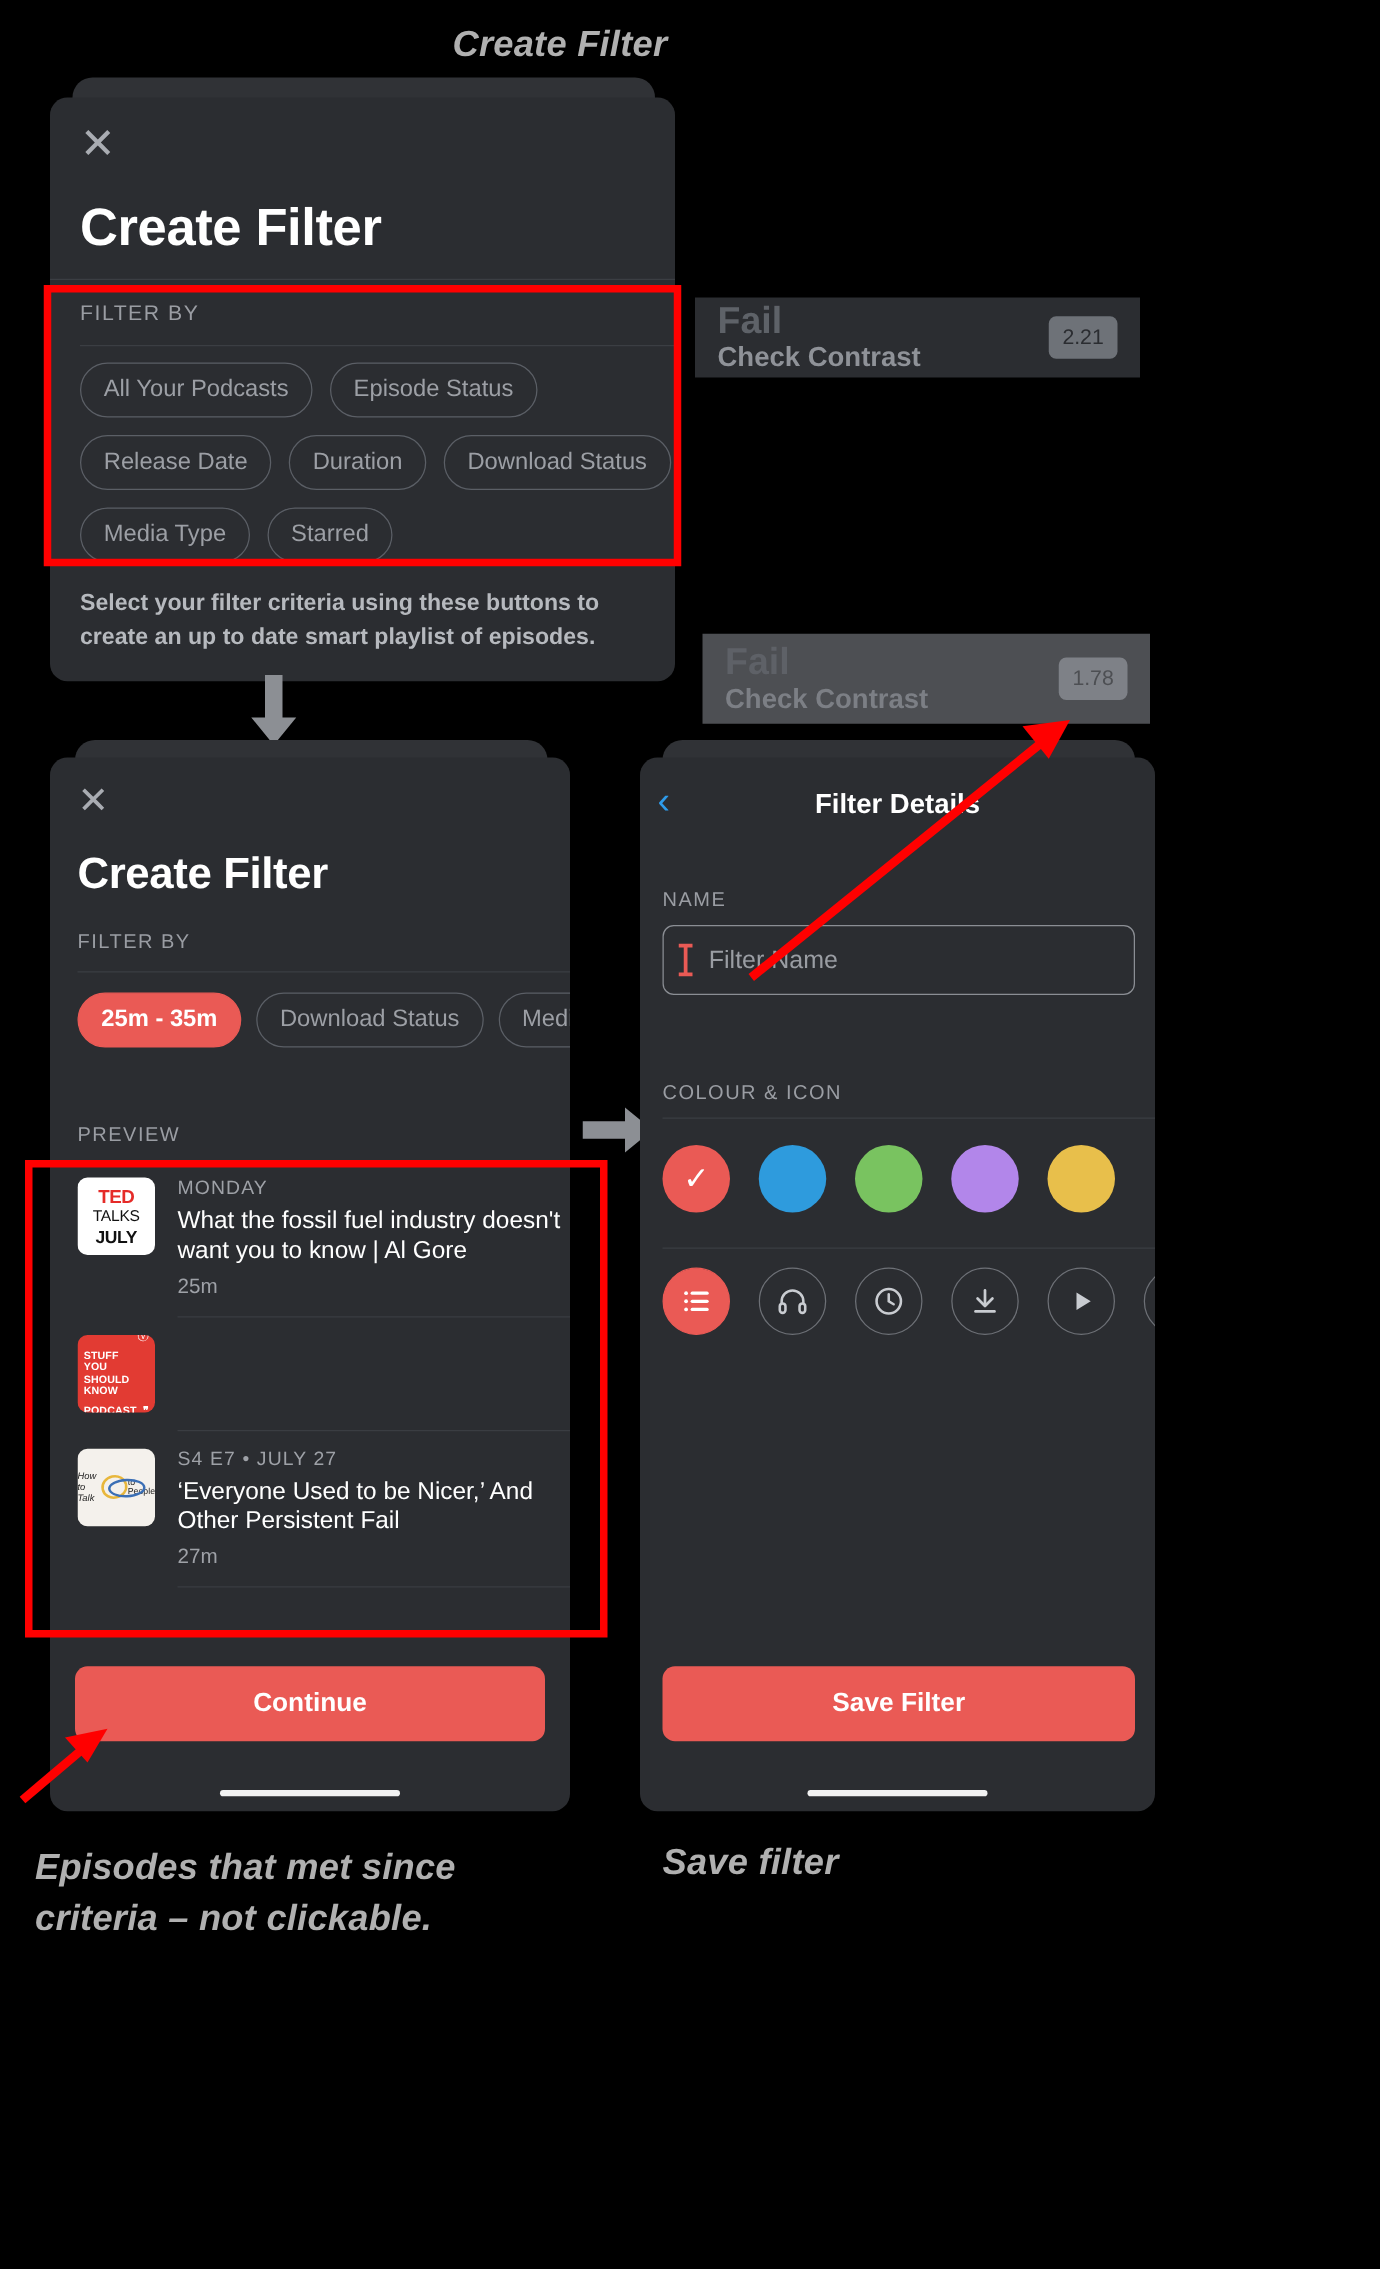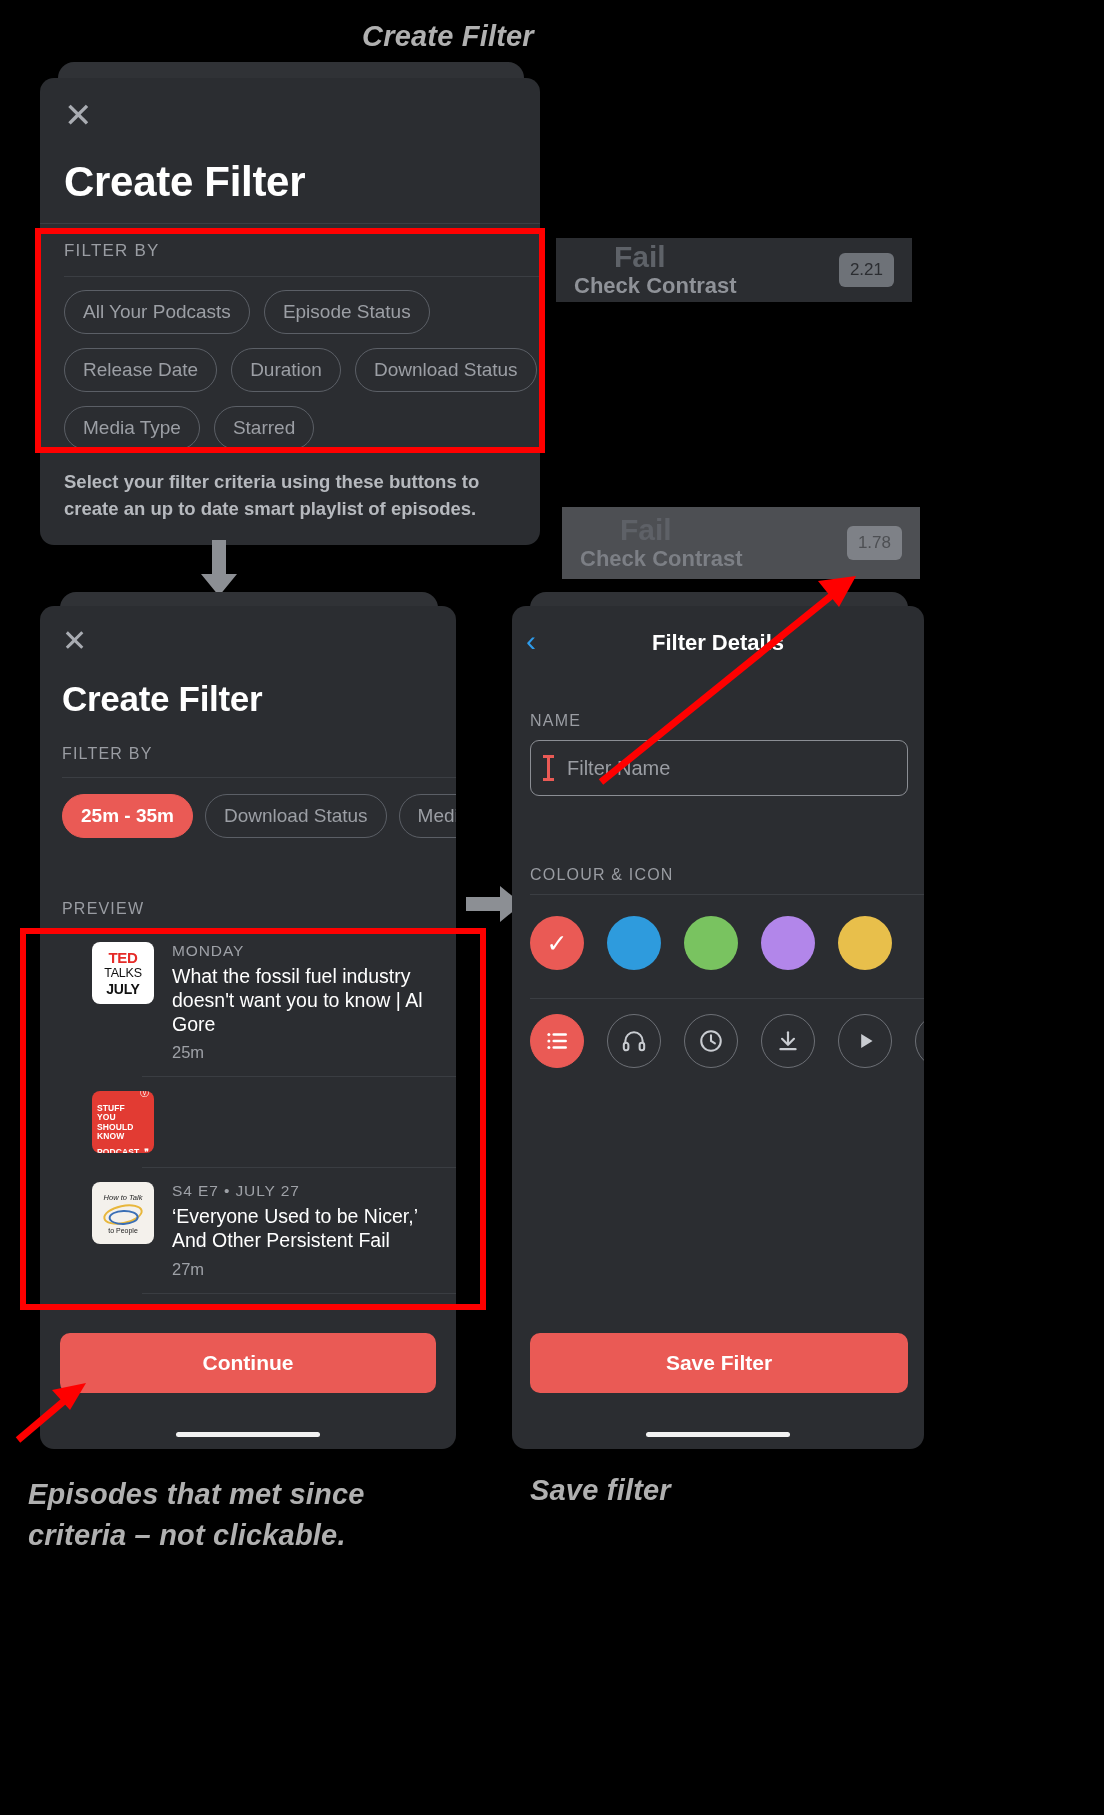--- a/index.html
+++ b/index.html
@@ -94,21 +94,21 @@
 
   
   .fail-badge {
     position: absolute;
     display: flex;
     align-items: center;
     padding: 0 18px;
   }
   .fail-badge .txt { flex: 1; }
   .fail-badge .f {
-    font-size: 30px; font-weight: bold; line-height: 1.05; margin-left: 40px;
+    font-size: 30px; font-weight: bold; line-height: 1.05;
   }
   .fail-badge .c {
     font-size: 22px; font-weight: bold; line-height: 1.2;
   }
   .fail-badge .ratio {
     border-radius: 6px;
     font-size: 17px;
     padding: 7px 11px;
   }
   .fb1 { background:#2b2d31; }
@@ -120,21 +120,21 @@
   .fb2 .c { color:#7c7f85; }
   .fb2 .ratio { background:#7e8187; color:#4d4f53; }
 
   
   .arrow-down, .arrow-right { position:absolute; }
 
   
   .ep-row { display: flex; padding: 14px 0 14px 0; }
   .ep-art {
     width: 62px; height: 62px; border-radius: 8px;
-    flex: 0 0 62px; overflow: hidden; position: relative; margin-left: 30px;
+    flex: 0 0 62px; overflow: hidden; position: relative;
   }
   .ep-meta { padding-left: 18px; flex: 1; min-width: 0; }
   .ep-date {
     color: #9ea1a7; font-size: 15.5px; letter-spacing: 0.9px;
     text-transform: uppercase; margin-bottom: 5px;
   }
   .ep-title {
     color: #ffffff; font-size: 19.5px; line-height: 1.22;
     font-weight: normal;
   }
@@ -149,21 +149,21 @@
   .art-ted .t1 { color:#e52b28; font-weight:bold; font-size:15px; letter-spacing:-0.4px; }
   .art-ted .t2 { color:#111; font-size:12.5px; letter-spacing:-0.2px; margin-top:2px;}
   .art-ted .t3 { color:#111; font-weight:bold; font-size:14px; letter-spacing:-0.3px; margin-top:2px;}
   .art-sysk {
     background:#e23b33; padding:6px 5px; display:flex;
     flex-direction:column; justify-content:center; line-height:1.12;
   }
   .art-sysk .l { color:#fff; font-weight:bold; font-size:8.5px; letter-spacing:0.1px;}
   .art-sysk .rule { height:1px; background:rgba(255,255,255,.55); margin:3px 0;}
   .art-htt {
-    background:#f4f1ec; display:flex; flex-direction:column;
+    background:#f4f1ec; display:flex; flex-direction:row;
     align-items:center; justify-content:center;
   }
   .art-htt .hh { color:#222; font-size:7.5px; font-style:italic; }
   .art-htt .ring {
     width:40px; height:19px; border:2.5px solid #e8b73c;
     border-radius:50%; transform: rotate(-12deg); margin:3px 0;
     position:relative;
   }
   .art-htt .ring:after {
     content:""; position:absolute; left:3px; top:3px;

